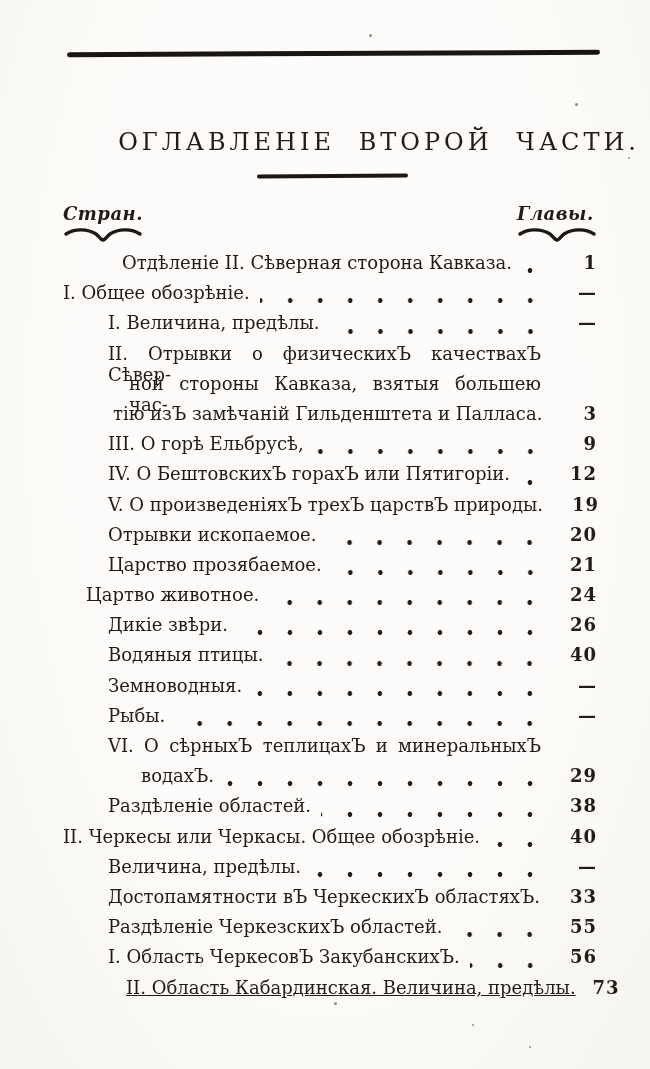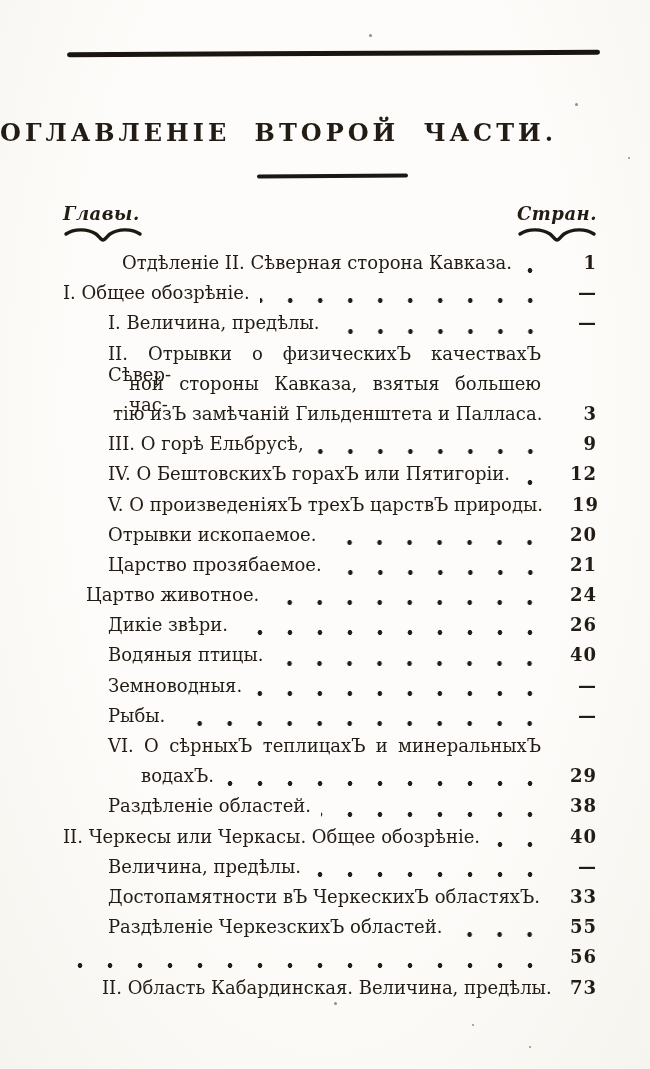--- a/index.html
+++ b/index.html
@@ -15,22 +15,22 @@
 
   .top-rule {
     position: absolute; left: 67px; top: 51px;
     width: 533px; height: 5px;
     background: #1a1510; border-radius: 3px;
     transform: rotate(-0.25deg);
   }
 
   .title {
     position: absolute; left: 0; right: 0; top: 118px;
-    margin: 0; text-align: left;
-    font-size: 24px; font-weight: 700;
+    margin: 10px; text-align: right;
+    font-size: 24px; font-weight: 400;
     letter-spacing: 4px; word-spacing: 12px;
     white-space: nowrap;
   }
 
   .divider {
     position: absolute; left: 257px; top: 174px;
     width: 151px; height: 4px;
     background: #1c1712; border-radius: 2px;
     transform: rotate(-0.4deg);
   }
@@ -87,32 +87,32 @@
 
 <div class="page">
 
   <div class="top-rule"></div>
 
   <h1 class="title">ОГЛАВЛЕНІЕ ВТОРОЙ ЧАСТИ.</h1>
 
   <div class="divider"></div>
 
   <div class="col-headers">
+    <div class="col-head right">
+      <span class="col-label">Стран.</span>
+      <svg class="squiggle" width="80" height="16" viewBox="0 0 80 16">
+        <path d="M3,7 C12,1 25,2 33,7 C36,9 38,13 40,13 C42,13 44,9 47,7 C55,2 68,1 77,7" fill="none" stroke="#1d1812" stroke-width="3.4" stroke-linecap="round"></path>
+      </svg>
+    </div>
     <div class="col-head left">
       <span class="col-label">Главы.</span>
       <svg class="squiggle" width="80" height="16" viewBox="0 0 80 16">
         <path d="M3,7 C12,1 25,2 33,7 C36,9 38,13 40,13 C42,13 44,9 47,7 C55,2 68,1 77,7" fill="none" stroke="#1d1812" stroke-width="3.4" stroke-linecap="round"></path>
       </svg>
     </div>
-    <div class="col-head right">
-      <span class="col-label">Стран.</span>
-      <svg class="squiggle" width="80" height="16" viewBox="0 0 80 16">
-        <path d="M3,7 C12,1 25,2 33,7 C36,9 38,13 40,13 C42,13 44,9 47,7 C55,2 68,1 77,7" fill="none" stroke="#1d1812" stroke-width="3.4" stroke-linecap="round"></path>
-      </svg>
-    </div>
   </div>
 
   <div class="toc">
       <div class="trow">
         <span class="etext" style="margin-left: 59px;">Отдѣленіе II. Сѣверная сторона Кавказа.</span>
         <span class="leader"></span>
         <span class="epage">1</span>
       </div>
       <div class="trow">
         <span class="etext" style="margin-left: 0px;">I. Общее обозрѣніе.</span>
@@ -215,25 +215,26 @@
         <span class="etext" style="margin-left: 45px;">Достопамятности вЪ ЧеркескихЪ областяхЪ.</span>
         <span class="spacer"></span>
         <span class="epage">33</span>
       </div>
       <div class="trow">
         <span class="etext" style="margin-left: 45px;">Раздѣленіе ЧеркезскихЪ областей.</span>
         <span class="leader"></span>
         <span class="epage">55</span>
       </div>
       <div class="trow">
+        <span class="etext" style="margin-left: 45px;">I. Область ЧеркесовЪ ЗакубанскихЪ.</span>
         <span class="leader"></span>
         <span class="epage">56</span>
       </div>
       <div class="trow">
-        <span class="etext" style="margin-left: 39px;">II. Область Кабардинская. Величина, предѣлы.</span>
+        <span class="etext" style="margin-left: 63px; text-decoration: underline;">II. Область Кабардинская. Величина, предѣлы.</span>
         <span class="spacer"></span>
         <span class="epage">73</span>
       </div>
     </div>
 
   <div class="speck" style="left:369px; top:34px;  width:3px; height:3px;"></div>
   <div class="speck" style="left:575px; top:103px; width:3px; height:3px;"></div>
   <div class="speck" style="left:628px; top:157px; width:2px; height:2px;"></div>
   <div class="speck" style="left:334px; top:1002px; width:3px; height:3px;"></div>
   <div class="speck" style="left:472px; top:1024px; width:2px; height:2px;"></div>

